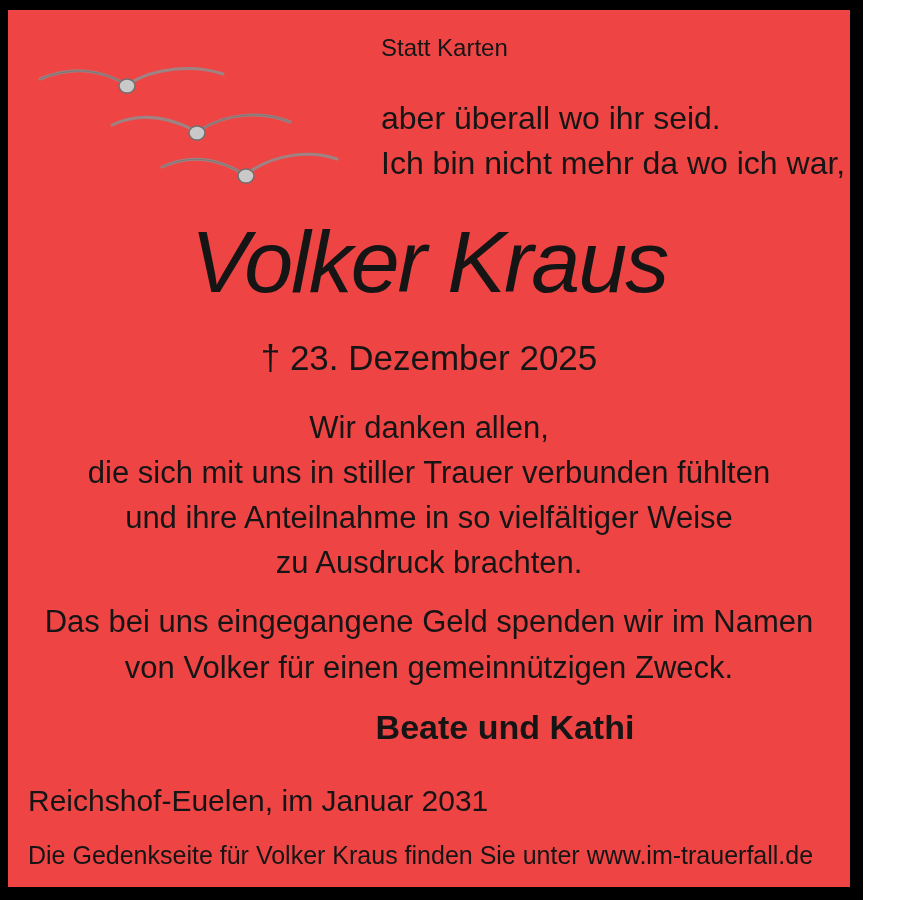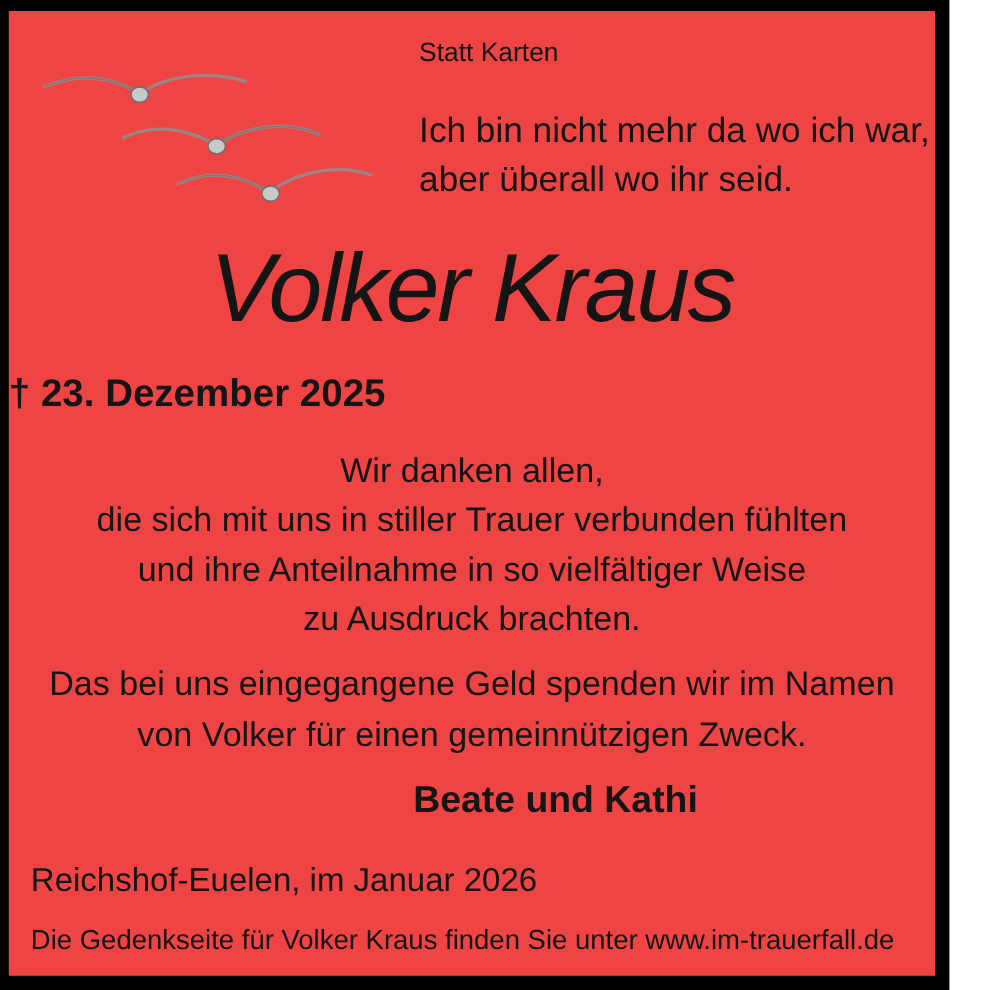--- a/index.html
+++ b/index.html
@@ -54,25 +54,24 @@
     line-height: 1.0;
     letter-spacing: -2px;
     white-space: nowrap;
     font-style: italic;
   }
 
   .death-date {
     left: 0;
     right: 0;
     top: 327px;
-    text-align: left;
+    text-align: center;
     font-size: 35px;
     line-height: 1.2;
     white-space: nowrap;
-    font-weight: bold;
   }
 
   .thanks {
     left: 0;
     right: 0;
     top: 395px;
     text-align: center;
     font-size: 31px;
     line-height: 45px;
   }
@@ -135,39 +134,39 @@
     <g fill="#c9c9c9" stroke="#6f6f6f" stroke-width="1.5">
       <ellipse cx="99" cy="34" rx="8" ry="7"></ellipse>
       <ellipse cx="169" cy="81" rx="8" ry="7"></ellipse>
       <ellipse cx="218" cy="124" rx="8" ry="7"></ellipse>
     </g>
   </svg>
 
   <div class="abs statt-karten">Statt Karten</div>
 
   <div class="abs quote">
+    <div>aber überall wo ihr seid.</div>
     <div>Ich bin nicht mehr da wo ich war,</div>
-    <div>aber überall wo ihr seid.</div>
   </div>
 
   <div class="abs name">Volker Kraus</div>
 
   <div class="abs death-date">† 23. Dezember 2025</div>
 
   <div class="abs donation">
     <div>Das bei uns eingegangene Geld spenden wir im Namen</div>
     <div>von Volker für einen gemeinnützigen Zweck.</div>
   </div>
 
   <div class="abs thanks">
     <div>Wir danken allen,</div>
     <div>die sich mit uns in stiller Trauer verbunden fühlten</div>
     <div>und ihre Anteilnahme in so vielfältiger Weise</div>
     <div>zu Ausdruck brachten.</div>
   </div>
 
   <div class="abs signature">Beate und Kathi</div>
 
-  <div class="abs place-date">Reichshof-Euelen, im Januar 2026</div>
+  <div class="abs place-date">Reichshof-Euelen, im Januar 2031</div>
 
   <div class="abs memorial">Die Gedenkseite für Volker Kraus finden Sie unter www.im-trauerfall.de</div>
 
 </div>
 
 </body></html>

